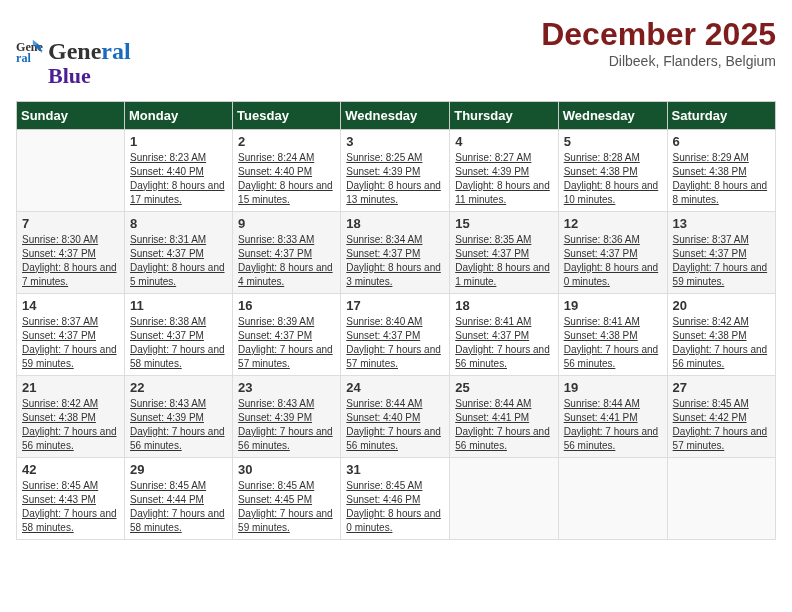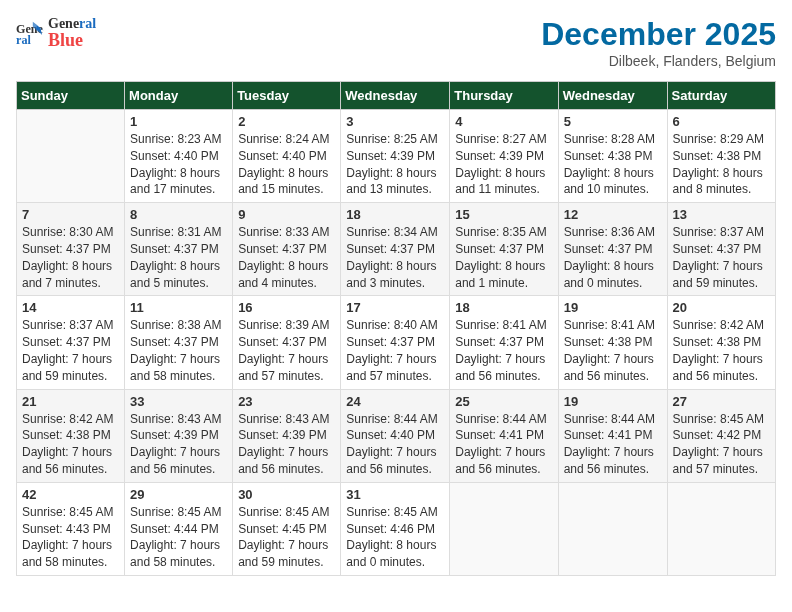--- a/index.html
+++ b/index.html
@@ -25,21 +25,21 @@
     .logo-icon {
       width: 28px;
       height: 28px;
     }
     .title-block {
       text-align: right;
     }
     .month-title {
       font-size: 32px;
       font-weight: bold;
-      color: #0369a1;
+      color: #7f1d1d;
     }
     .location {
       font-size: 14px;
       color: #555;
     }
     .calendar {
       width: 100%;
       border-collapse: collapse;
     }
     .calendar th {
@@ -65,44 +65,45 @@
       background: #f9f9f9;
     }
     .day-num {
       font-size: 13px;
       font-weight: bold;
       color: #333;
       display: block;
       margin-bottom: 2px;
     }
     .day-info {
-      font-size: 12px;
+      font-size: 10px;
       color: #333;
       line-height: 1.4;
+      text-decoration: underline;
     }
     .row-alt td {
       background: #f5f5f5;
     }
   </style>
 </head>
 <body>
 
 <div class="header">
   <div class="logo">
     <svg class="logo-icon" viewBox="0 0 30 30" xmlns="http://www.w3.org/2000/svg">
       <text y="14" font-size="13" font-weight="bold" fill="#333">Gene</text>
       <text y="26" font-size="13" font-weight="bold" fill="#1a6bbf">ral</text>
       <polygon points="22,5 30,12 26,8 28,16 22,10" fill="#1a6bbf"></polygon>
       <polygon points="18,2 26,8 22,5 24,13 18,7" fill="#1a6bbf" opacity="0.7"></polygon>
     </svg>
     <div>
-      <div style="font-size:14px;font-weight:bold;color:#333;line-height:1.1;">
+      <div style="font-size:24px;font-weight:bold;color:#333;line-height:1.1;margin-top:22px;">
         <span style="color:#333;">Gene</span><span style="color:#1a6bbf;">ral</span>
       </div>
-      <div style="font-size:18px;font-weight:bold;color:#ef4444;line-height:1.1;">Blue</div>
+      <div style="font-size:22px;font-weight:bold;color:#4c1d95;line-height:1.1;">Blue</div>
     </div>
   </div>
   <div class="title-block">
     <div class="month-title">December 2025</div>
     <div class="location">Dilbeek, Flanders, Belgium</div>
   </div>
 </div>
 
 <table class="calendar">
   <thead>
@@ -203,21 +204,21 @@
           <span class="day-num">20</span>
           <div class="day-info">Sunrise: 8:42 AM<br>Sunset: 4:38 PM<br>Daylight: 7 hours and 56 minutes.</div>
         </td>
       </tr>
       <tr class="row-alt">
         <td>
           <span class="day-num">21</span>
           <div class="day-info">Sunrise: 8:42 AM<br>Sunset: 4:38 PM<br>Daylight: 7 hours and 56 minutes.</div>
         </td>
         <td>
-          <span class="day-num">33</span>
+          <span class="day-num">22</span>
           <div class="day-info">Sunrise: 8:43 AM<br>Sunset: 4:39 PM<br>Daylight: 7 hours and 56 minutes.</div>
         </td>
         <td>
           <span class="day-num">23</span>
           <div class="day-info">Sunrise: 8:43 AM<br>Sunset: 4:39 PM<br>Daylight: 7 hours and 56 minutes.</div>
         </td>
         <td>
           <span class="day-num">24</span>
           <div class="day-info">Sunrise: 8:44 AM<br>Sunset: 4:40 PM<br>Daylight: 7 hours and 56 minutes.</div>
         </td>

